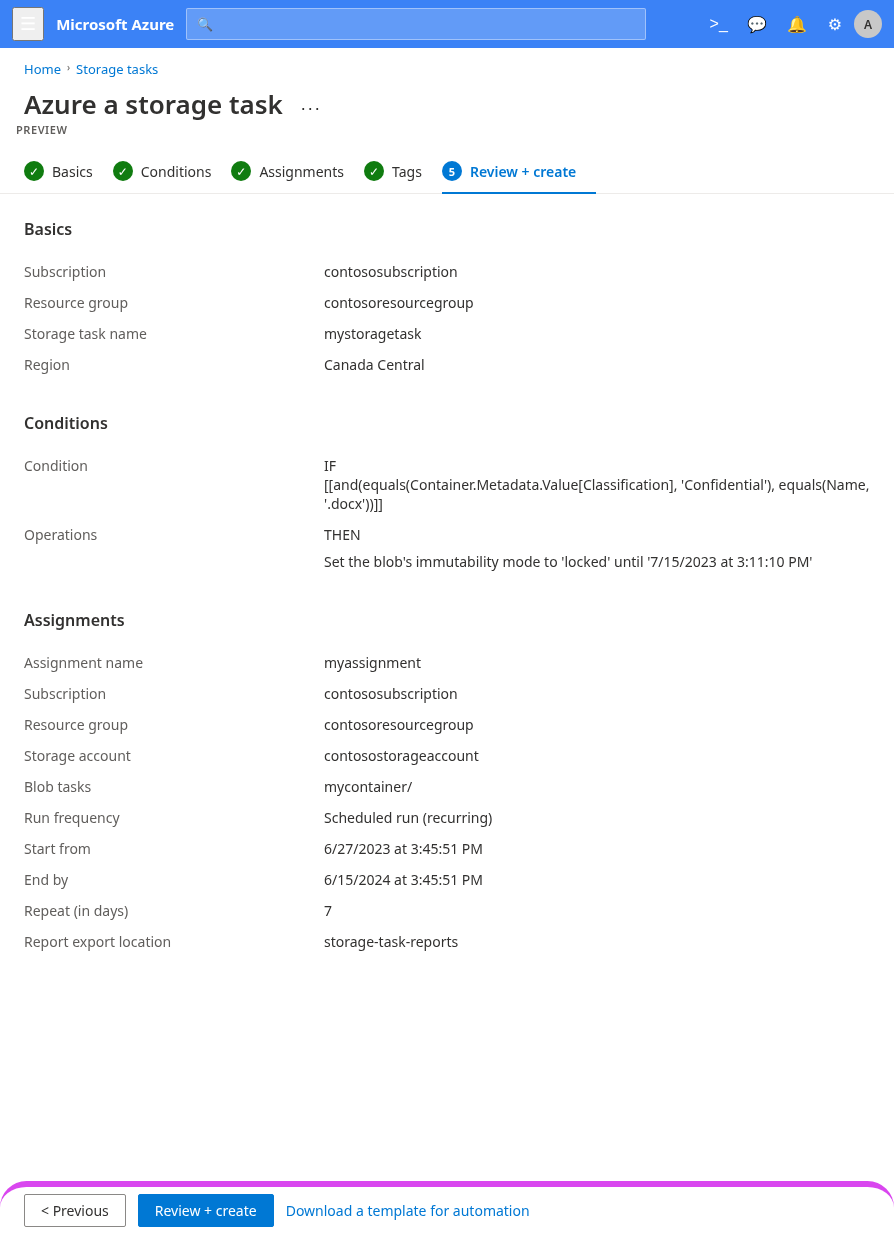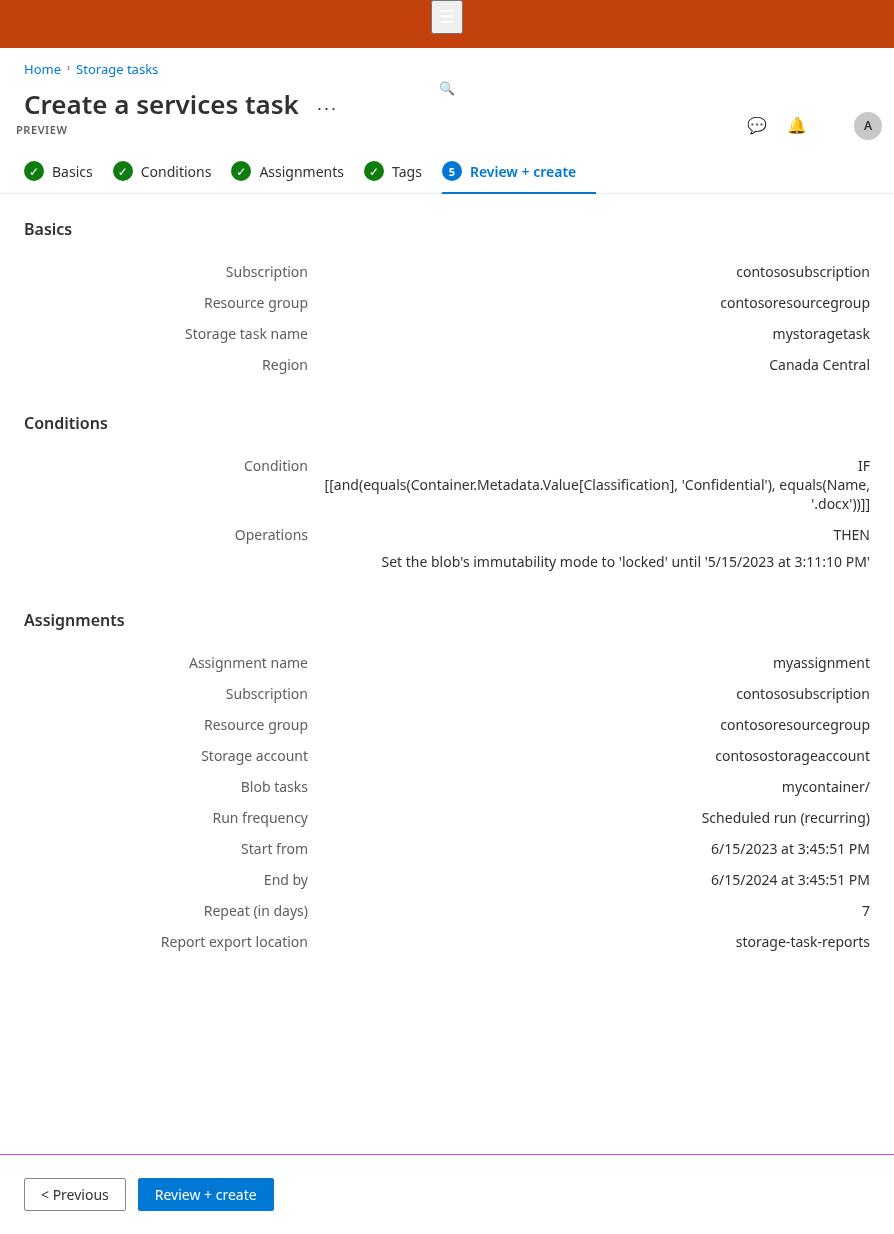--- a/index.html
+++ b/index.html
@@ -1,26 +1,25 @@
 <!DOCTYPE html>
 <html><head>
   <meta charset="utf-8">
   <style>
     * { box-sizing: border-box; margin: 0; padding: 0; }
     body { font-family: 'Segoe UI', system-ui, sans-serif; font-size: 14px; color: #323130; background: #fff; }
 
     
     .navbar {
-      background: #c2410c;
+      background: #3b82f6;
       height: 48px;
       display: flex;
       align-items: center;
       padding: 0 12px;
       gap: 12px;
-      flex-direction: column;
     }
     .navbar-hamburger {
       color: white;
       font-size: 18px;
       cursor: pointer;
       padding: 4px 6px;
     }
     .navbar-logo {
       color: white;
       font-weight: 700;
@@ -177,21 +176,20 @@
       font-size: 16px;
       font-weight: 600;
       color: #323130;
       margin-bottom: 16px;
     }
 
     .info-table {
       width: 100%;
       border-collapse: collapse;
       margin-bottom: 32px;
-      text-align: right;
     }
     .info-table td {
       padding: 6px 0;
       vertical-align: top;
     }
     .info-table td:first-child {
       color: #605e5c;
       width: 300px;
       font-size: 14px;
       padding-right: 16px;
@@ -201,25 +199,26 @@
       font-size: 14px;
     }
 
     
     .footer {
       position: fixed;
       bottom: 0;
       left: 0;
       right: 0;
       background: #fff;
-      border-top: 1px solid #d946ef;
-      padding: 23px 24px;
+      border-top: 6px solid #d946ef;
+      padding: 7px 24px;
       display: flex;
       align-items: center;
       gap: 12px;
+      border-radius: 32px;
     }
     .btn-outline {
       background: #fff;
       border: 1px solid #8a8886;
       color: #323130;
       padding: 6px 16px;
       font-size: 14px;
       cursor: pointer;
       border-radius: 2px;
       font-family: inherit;
@@ -265,21 +264,21 @@
   </div>
 </div>
 
 <div class="breadcrumb">
   <a href="#">Home</a>
   <span class="breadcrumb-sep">›</span>
   <a href="#">Storage tasks</a>
 </div>
 
 <div class="page-header">
-  <h1 class="page-title">Create a services task</h1>
+  <h1 class="page-title">Azure a storage task</h1>
   <button class="page-more-btn">...</button>
 </div>
 <div class="page-preview-label">PREVIEW</div>
 
 <div class="wizard-steps">
   <div class="wizard-step">
     <span class="step-icon-check">✓</span>
     <span>Basics</span>
   </div>
   <div class="wizard-step">
@@ -334,21 +333,21 @@
           <td>Condition</td>
           <td>
             <div>IF</div>
             <div style="margin-top: 0;">[[and(equals(Container.Metadata.Value[Classification], 'Confidential'), equals(Name, '.docx'))]]</div>
           </td>
         </tr>
         <tr>
           <td>Operations</td>
           <td>
             <div>THEN</div>
-            <div style="margin-top: 8px;">Set the blob's immutability mode to 'locked' until '5/15/2023 at 3:11:10 PM'</div>
+            <div style="margin-top: 8px;">Set the blob's immutability mode to 'locked' until '7/15/2023 at 3:11:10 PM'</div>
           </td>
         </tr>
       </tbody>
     </table>
   </div>
 
   <div>
     <div class="section-title">Assignments</div>
     <table class="info-table">
       <tbody>
@@ -371,21 +370,21 @@
         <tr>
           <td>Blob tasks</td>
           <td>mycontainer/</td>
         </tr>
         <tr>
           <td>Run frequency</td>
           <td>Scheduled run (recurring)</td>
         </tr>
         <tr>
           <td>Start from</td>
-          <td>6/15/2023 at 3:45:51 PM</td>
+          <td>6/27/2023 at 3:45:51 PM</td>
         </tr>
         <tr>
           <td>End by</td>
           <td>6/15/2024 at 3:45:51 PM</td>
         </tr>
         <tr>
           <td>Repeat (in days)</td>
           <td>7</td>
         </tr>
         <tr>
@@ -394,13 +393,14 @@
         </tr>
       </tbody>
     </table>
   </div>
 
 </div>
 
 <div class="footer">
   <button class="btn-outline">&lt; Previous</button>
   <button class="btn-primary">Review + create</button>
+  <a href="#" class="btn-link">Download a template for automation</a>
 </div>
 
 </body></html>

